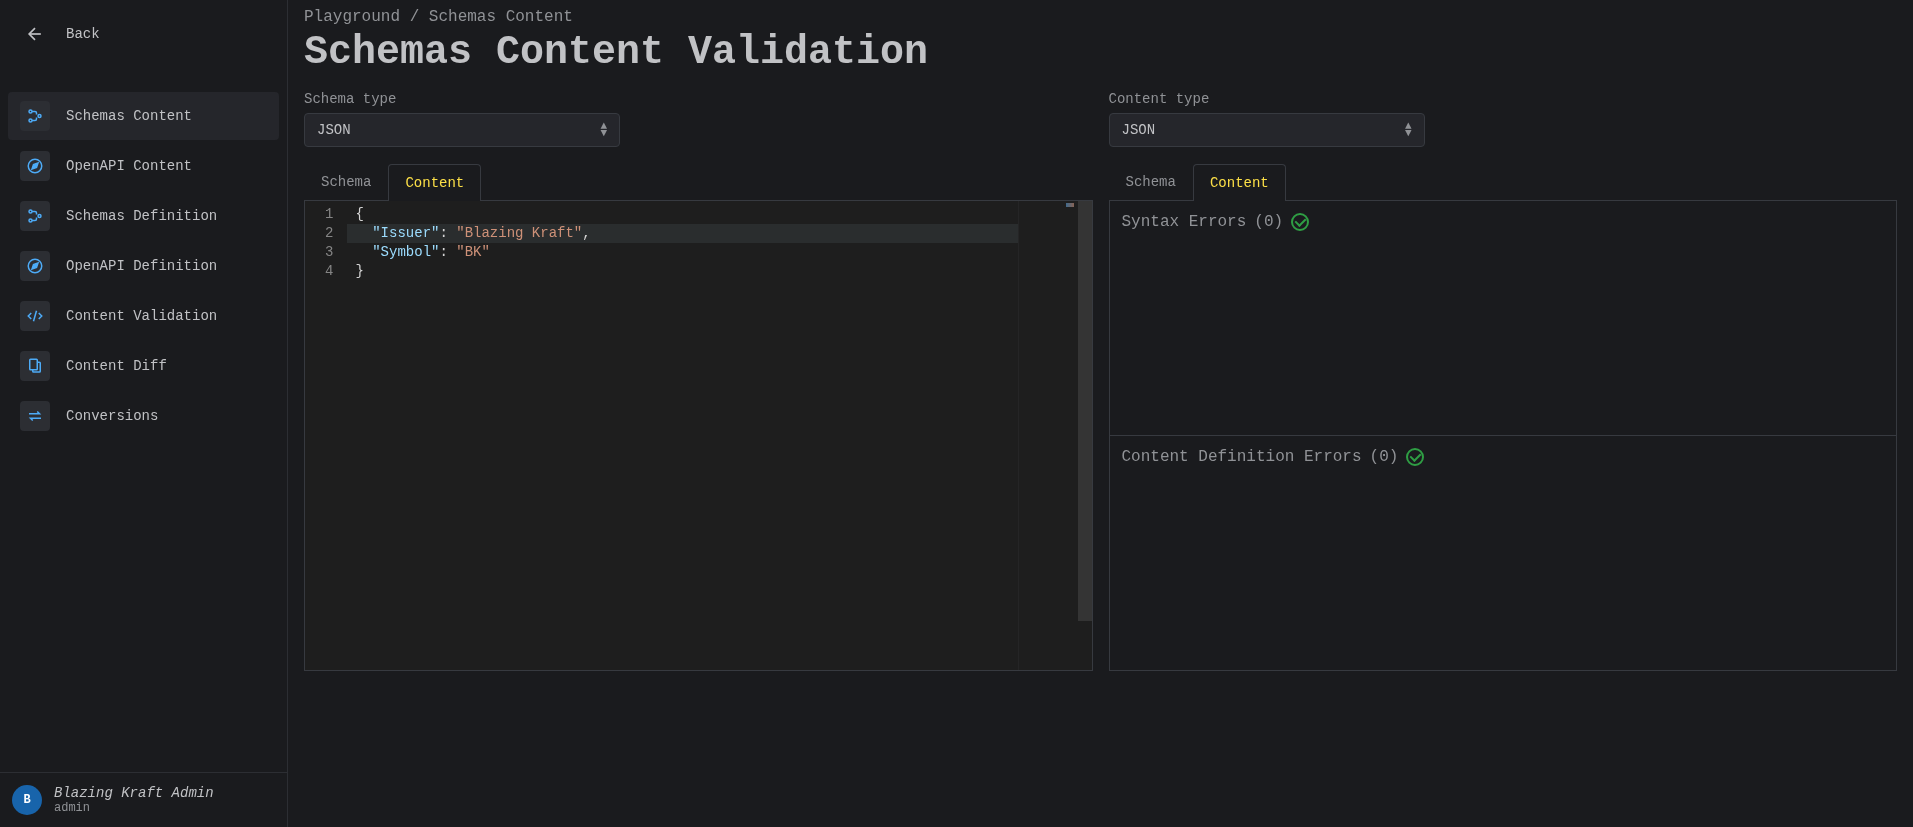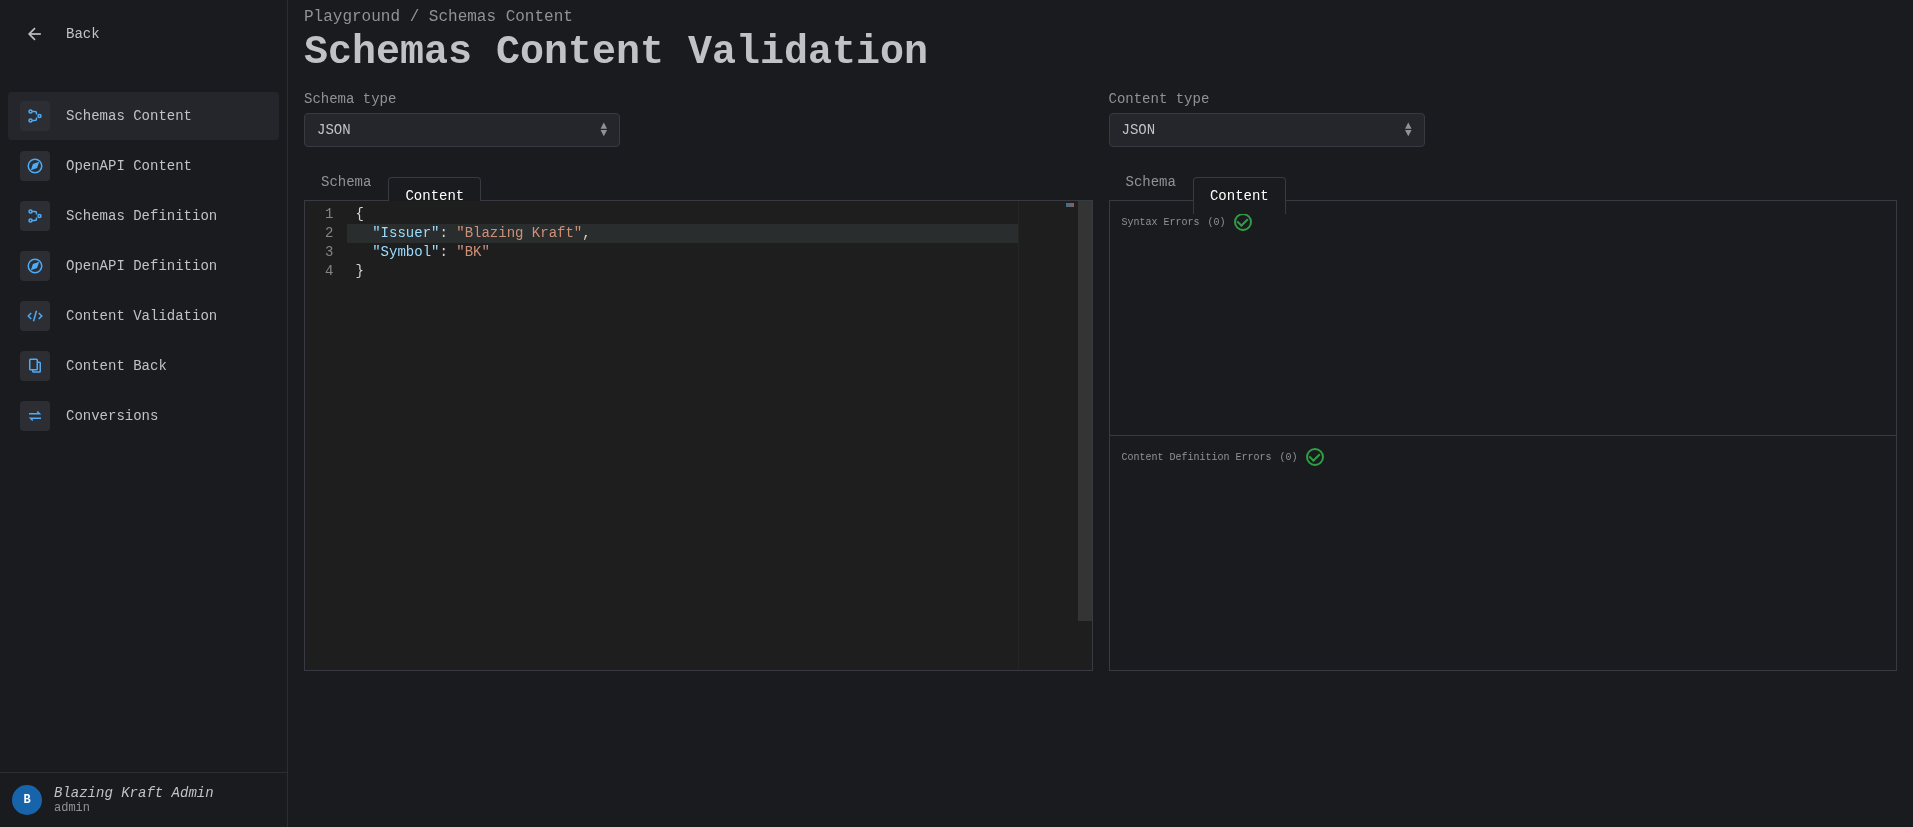--- a/index.html
+++ b/index.html
@@ -140,25 +140,25 @@
       padding: 10px 16px;
       cursor: pointer;
       font-size: 14px;
       color: #909296;
       border: 1px solid transparent;
       border-bottom: none;
       border-top-left-radius: 4px;
       border-top-right-radius: 4px;
     }
     .tab.active {
-      color: #ffffff;
+      color: #fde047;
       border-color: #373a40;
       background: #1a1b1e;
       position: relative;
-      top: 14px;
+      top: 1px;
     }
     .editor {
       border: 1px solid #373a40;
       border-top: none;
       height: 470px;
       background: #1e1e1e;
       display: flex;
       font-family: Consolas, 'Courier New', monospace;
       font-size: 14px;
       position: relative;
@@ -229,21 +229,21 @@
       border-bottom: 1px solid #373a40;
       padding: 12px;
     }
     .result-section:last-child {
       border-bottom: none;
     }
     .result-header {
       display: flex;
       align-items: center;
       gap: 8px;
-      font-size: 10px;
+      font-size: 16px;
       color: #909296;
     }
     .check-icon {
       width: 18px;
       height: 18px;
       border: 2px solid #2f9e44;
       border-radius: 50%;
       display: flex;
       align-items: center;
       justify-content: center;
@@ -332,21 +332,21 @@
       <span>Content Validation</span>
     </div>
 
     <div class="sidebar-item">
       <span class="icon-box">
         <svg width="18" height="18" viewBox="0 0 24 24" fill="none" stroke="#4dabf7" stroke-width="2">
             <rect x="5" y="3" width="10" height="14" rx="1"></rect>
             <path d="M9 17v2a1 1 0 0 0 1 1h8a1 1 0 0 0 1-1V8a1 1 0 0 0-1-1h-2"></path>
           </svg>
       </span>
-      <span>Content Back</span>
+      <span>Content Diff</span>
     </div>
 
     <div class="sidebar-item">
       <span class="icon-box">
         <svg width="18" height="18" viewBox="0 0 24 24" fill="none" stroke="#4dabf7" stroke-width="2">
             <path d="M4 9h14l-3-3"></path>
             <path d="M20 15H6l3 3"></path>
           </svg>
       </span>
       <span>Conversions</span>

